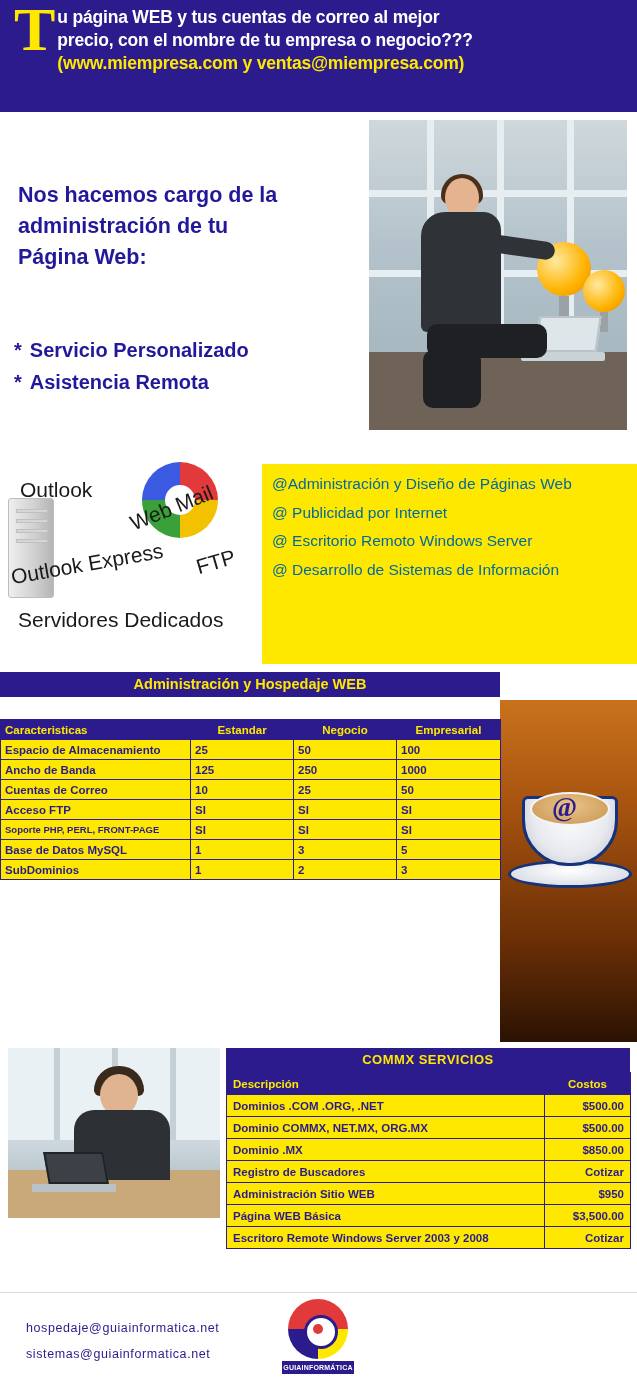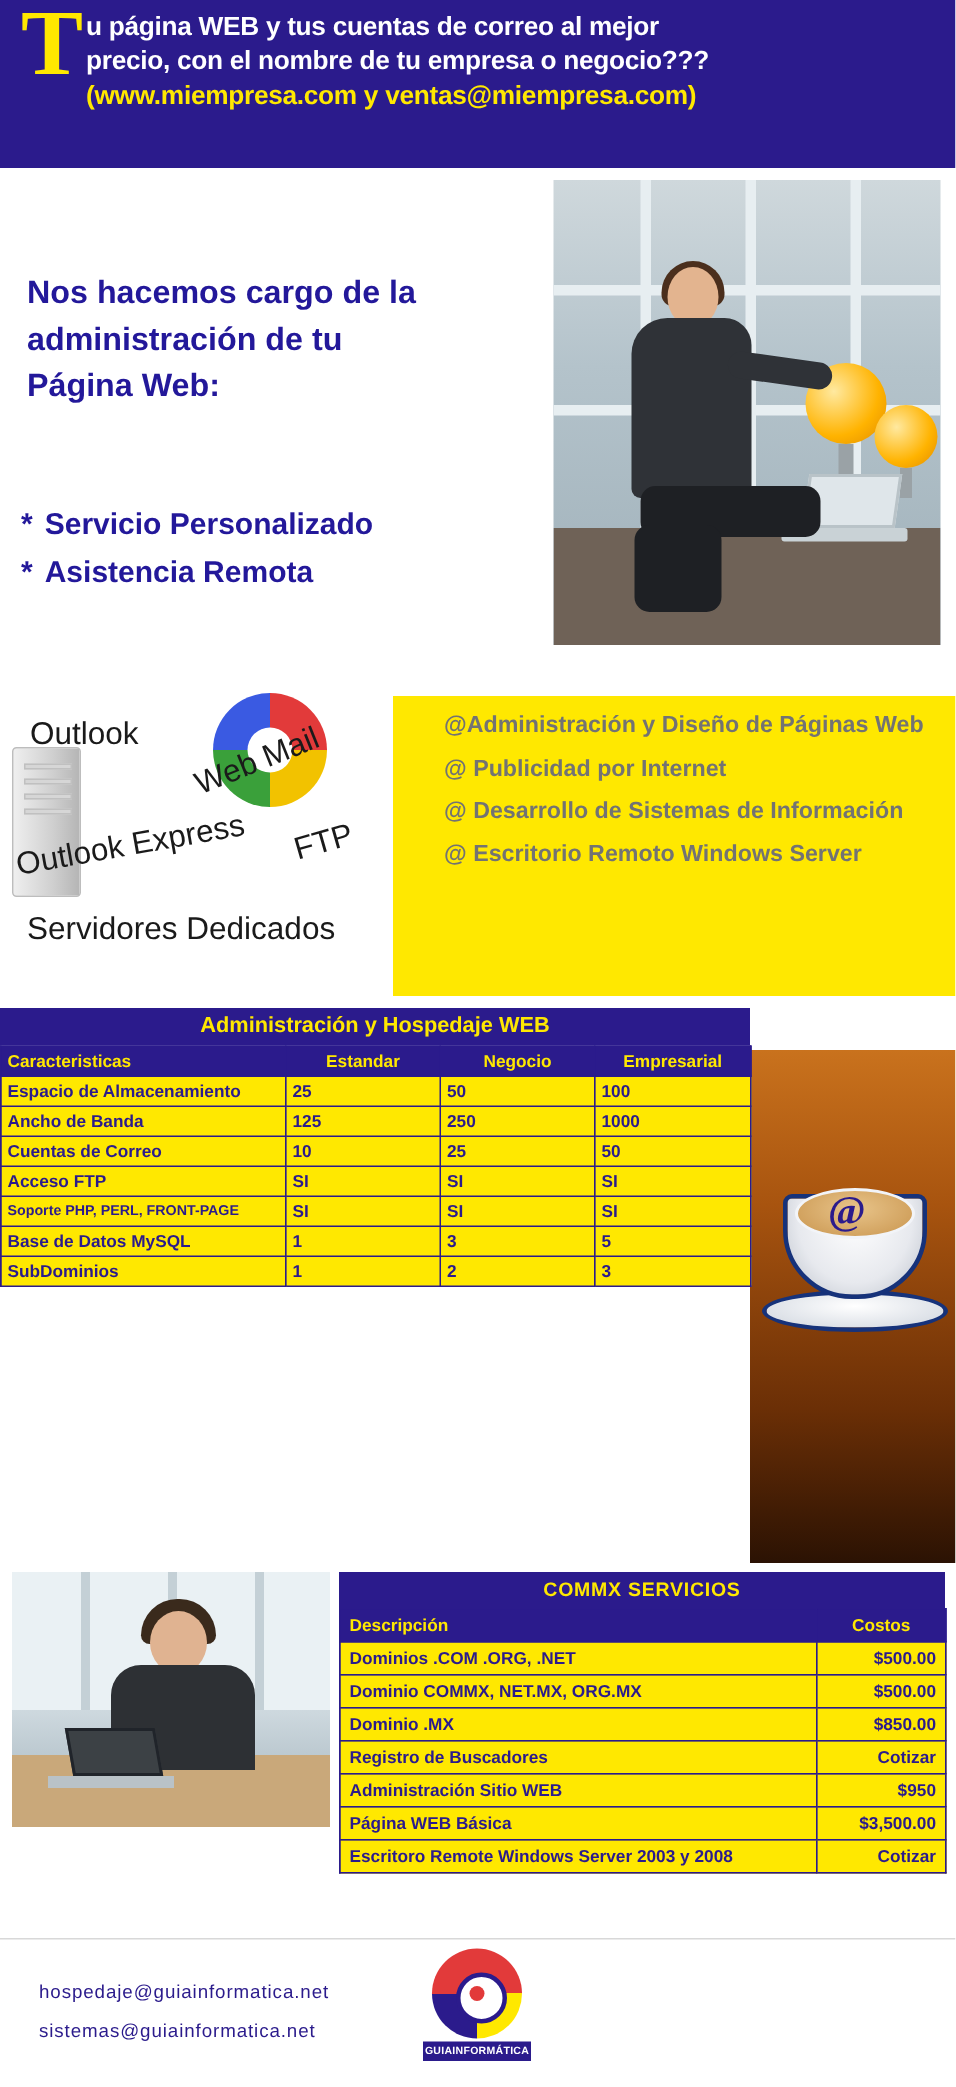--- a/index.html
+++ b/index.html
@@ -89,30 +89,30 @@
   .lbl-webmail { left:128px; top:36px; font-size:21px; transform: rotate(-22deg); }
   .lbl-oe { left:10px; top:92px; font-size:21px; transform: rotate(-10deg); }
   .lbl-ftp { left:196px; top:90px; font-size:21px; transform: rotate(-16deg); }
   .lbl-serv { left:18px; top:148px; font-size:21px; }
 
   .yellowbox {
     position:absolute; left:262px; top:4px; width:375px; height:200px;
     background:#ffe800; padding:10px 10px 0 10px;
   }
   .yellowbox p {
-    color:#737373; font-size:15.5px; font-weight:bold; line-height:1.26; margin-bottom:9px;margin-left:24px;
+    color:#0369a1; font-size:15.5px; font-weight:normal; line-height:1.26; margin-bottom:9px;
   }
 
   
   .t1wrap { position:absolute; left:0; top:672px; width:500px; }
   .t1title {
     background:#2b1b8c; color:#ffe800; font-weight:bold; font-size:14.5px;
     text-align:center; padding:4px 0 5px 0;
   }
-  table.t1 { border-collapse:collapse; width:500px; background:#2b1b8c; table-layout:fixed; }
+  table.t1 { border-collapse:collapse; width:500px; background:#2b1b8c; table-layout:fixed;margin-top:22px; }
   table.t1 td, table.t1 th {
     border:1px solid #2b1b8c; font-size:11.5px; padding:2px 4px; height:20px;
   }
   table.t1 .hdrrow td { background:#2b1b8c; color:#ffe800; font-weight:bold; text-align:center; }
   table.t1 .hdrrow td.first { text-align:left; padding-left:4px; }
   table.t1 td.feat { background:#ffe800; color:#2b1b8c; font-weight:bold; text-align:left; }
   table.t1 td.val { background:#ffe800; color:#2b1b8c; text-align:left; font-weight:bold; }
   table.t1 td.small { font-size:9.5px; }
 
   .t1b { position:absolute; left:0; top:908px; width:500px; }
@@ -269,22 +269,22 @@
       <div class="lbl lbl-outlook">Outlook</div>
       <div class="lbl lbl-webmail">Web Mail</div>
       <div class="lbl lbl-oe">Outlook Express</div>
       <div class="lbl lbl-ftp">FTP</div>
       <div class="lbl lbl-serv">Servidores Dedicados</div>
     </div>
 
     <div class="yellowbox">
       <p>@Administración y Diseño de Páginas Web</p>
       <p>@ Publicidad por Internet</p>
+      <p>@ Escritorio Remoto Windows Server</p>
       <p>@ Desarrollo de Sistemas de Información</p>
-      <p>@ Escritorio Remoto Windows Server</p>
     </div>
   </div>
 
   <div class="coffee">
     <div class="saucer"></div>
     <div class="cup"></div>
     <div class="crema"></div>
     <div class="atsign">@</div>
   </div>
 

